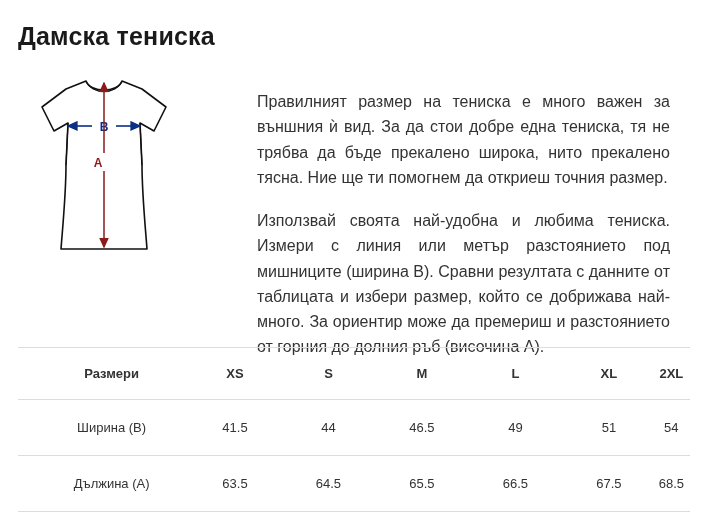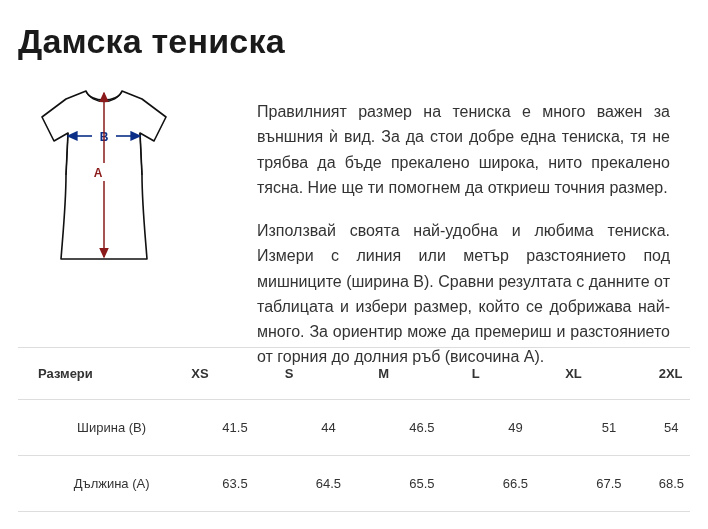--- a/index.html
+++ b/index.html
@@ -15,21 +15,21 @@
     overflow: hidden;
   }
   .page {
     position: relative;
     width: 708px;
     height: 529px;
     box-sizing: border-box;
     padding: 0 18px;
   }
   .title {
-    font-size: 34px;
+    font-size: 25px;
     font-weight: bold;
     color: #1a1a1a;
     margin: 22px 0 0 0;
     letter-spacing: 0.2px;
   }
   .subtitle {
     font-size: 18px;
     color: #333333;
     margin: 10px 0 0 0;
     font-weight: normal;
@@ -69,21 +69,21 @@
     left: 18px;
     right: 18px;
     top: 325px;
   }
   table.size-table {
     width: 100%;
     border-collapse: collapse;
     font-size: 13px;
   }
   table.size-table thead th {
-    text-align: left;
+    text-align: center;
     font-weight: bold;
     color: #333333;
     padding: 18px 6px 18px 0;
     border-top: 1px solid #dddddd;
     border-bottom: 1px solid #dddddd;
     font-size: 13px;
   }
   table.size-table tbody td {
     text-align: center;
     padding: 20px 6px 20px 0;

